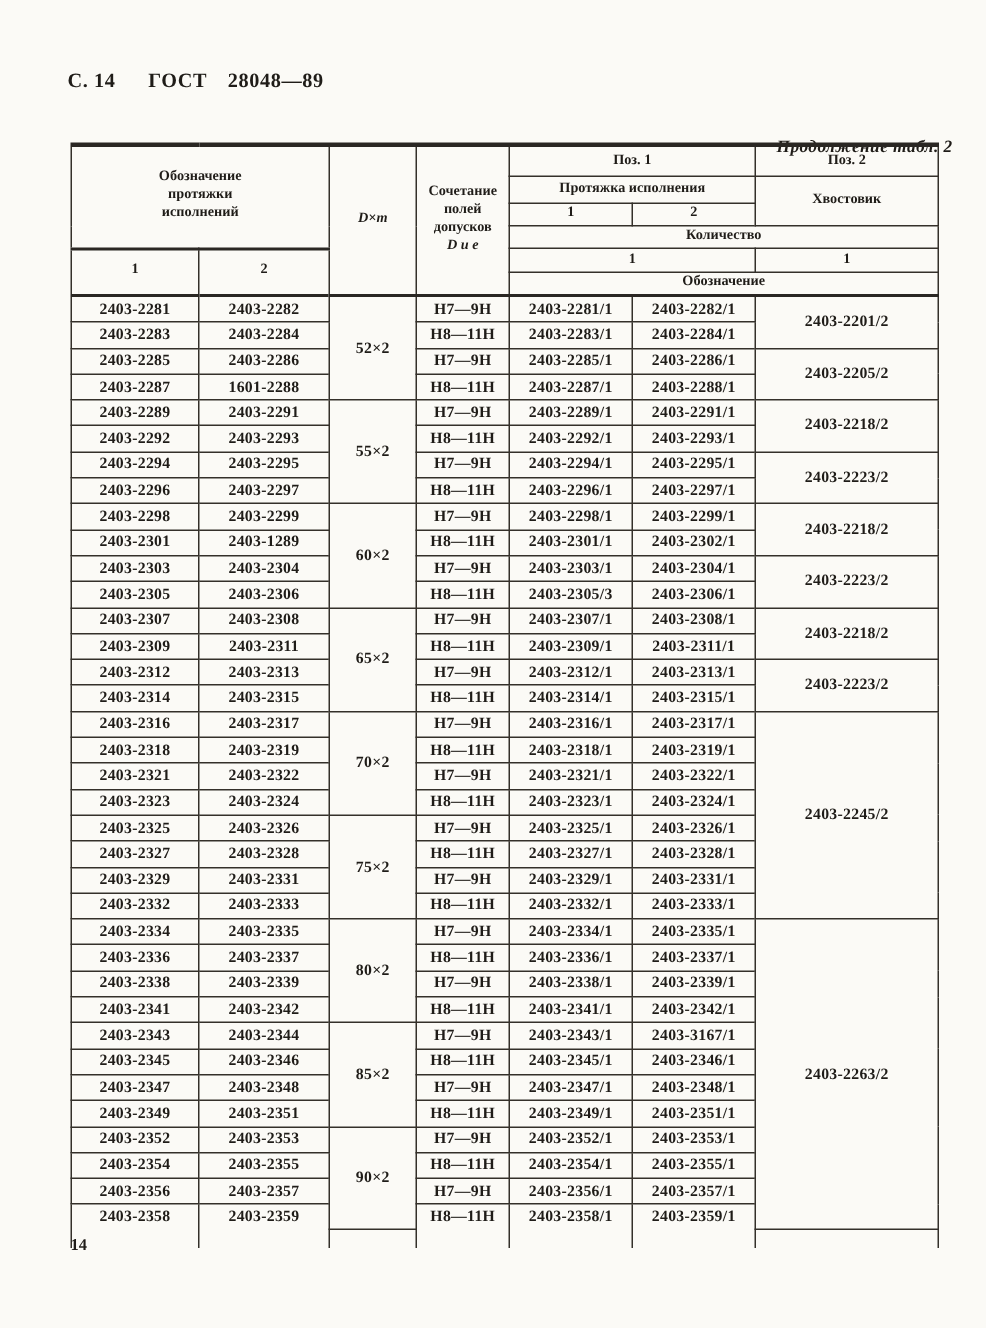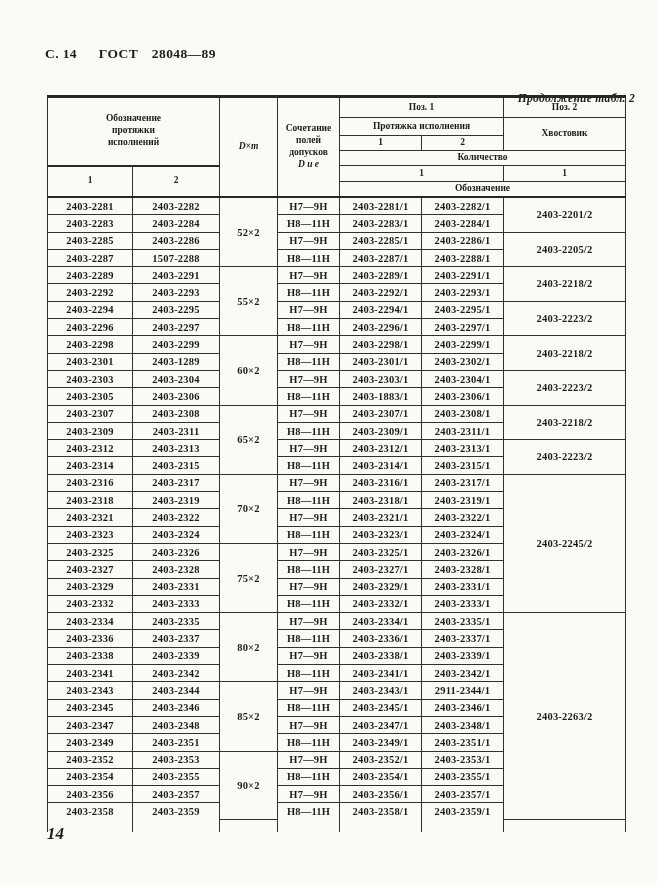--- a/index.html
+++ b/index.html
@@ -82,23 +82,22 @@
   .gost-table tbody tr.trailing td {
     border-top: none;
     border-bottom: none;
     height: 12px;
   }
   .gost-table tbody tr.last-data td { border-bottom: none; }
   .page-number {
     position: absolute;
     left: 47px;
     top: 824px;
-    font-size: 17px;
+    font-size: 11px;
     font-weight: bold;
-    font-style: italic;
   }
 </style>
 </head>
 <body>
 
 <div class="page-header">
   <span>С. 14</span>
   <span class="doc-number">ГОСТ</span>
   <span class="doc-digits">28048—89</span>
 </div>
@@ -169,21 +168,21 @@
       <tr>
         <td>2403-2285</td>
         <td>2403-2286</td>
         <td>H7—9H</td>
         <td>2403-2285/1</td>
         <td>2403-2286/1</td>
         <td rowspan="2">2403-2205/2</td>
       </tr>
       <tr>
         <td>2403-2287</td>
-        <td>1507-2288</td>
+        <td>1601-2288</td>
         <td>H8—11H</td>
         <td>2403-2287/1</td>
         <td>2403-2288/1</td>
       </tr>
       <tr>
         <td>2403-2289</td>
         <td>2403-2291</td>
         <td rowspan="4">55×2</td>
         <td>H7—9H</td>
         <td>2403-2289/1</td>
@@ -233,21 +232,21 @@
         <td>2403-2304</td>
         <td>H7—9H</td>
         <td>2403-2303/1</td>
         <td>2403-2304/1</td>
         <td rowspan="2">2403-2223/2</td>
       </tr>
       <tr>
         <td>2403-2305</td>
         <td>2403-2306</td>
         <td>H8—11H</td>
-        <td>2403-1883/1</td>
+        <td>2403-2305/3</td>
         <td>2403-2306/1</td>
       </tr>
       <tr>
         <td>2403-2307</td>
         <td>2403-2308</td>
         <td rowspan="4">65×2</td>
         <td>H7—9H</td>
         <td>2403-2307/1</td>
         <td>2403-2308/1</td>
         <td rowspan="2">2403-2218/2</td>
@@ -362,21 +361,21 @@
         <td>H8—11H</td>
         <td>2403-2341/1</td>
         <td>2403-2342/1</td>
       </tr>
       <tr>
         <td>2403-2343</td>
         <td>2403-2344</td>
         <td rowspan="4">85×2</td>
         <td>H7—9H</td>
         <td>2403-2343/1</td>
-        <td>2911-2344/1</td>
+        <td>2403-3167/1</td>
       </tr>
       <tr>
         <td>2403-2345</td>
         <td>2403-2346</td>
         <td>H8—11H</td>
         <td>2403-2345/1</td>
         <td>2403-2346/1</td>
       </tr>
       <tr>
         <td>2403-2347</td>

